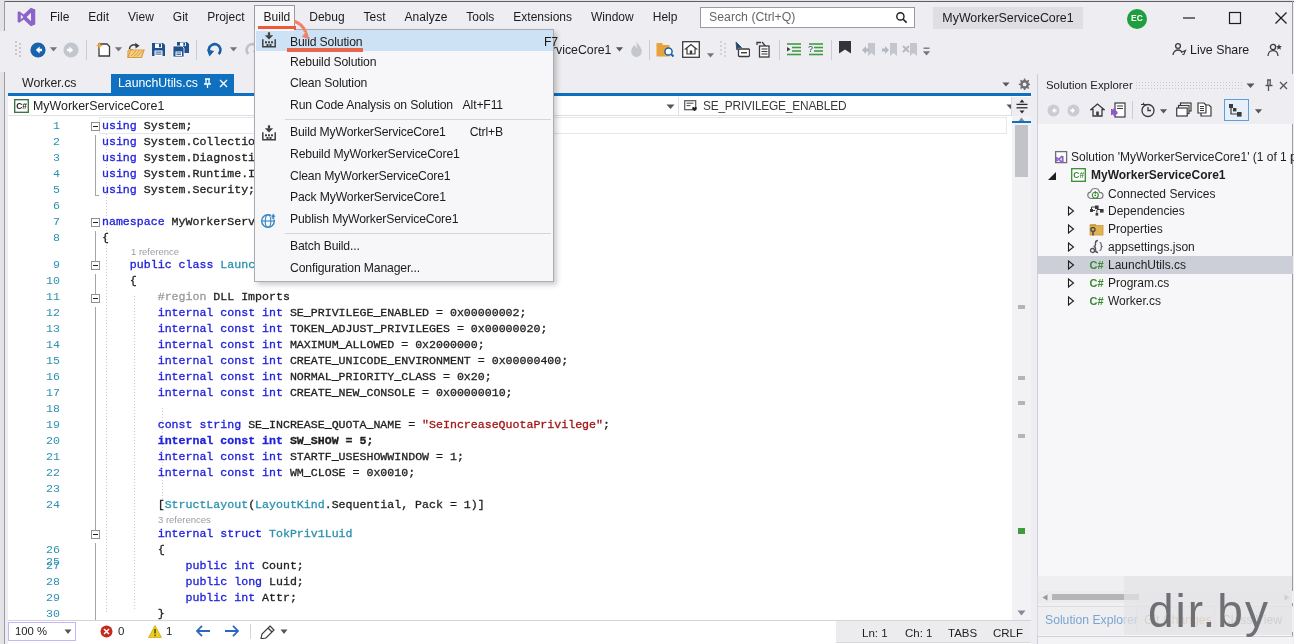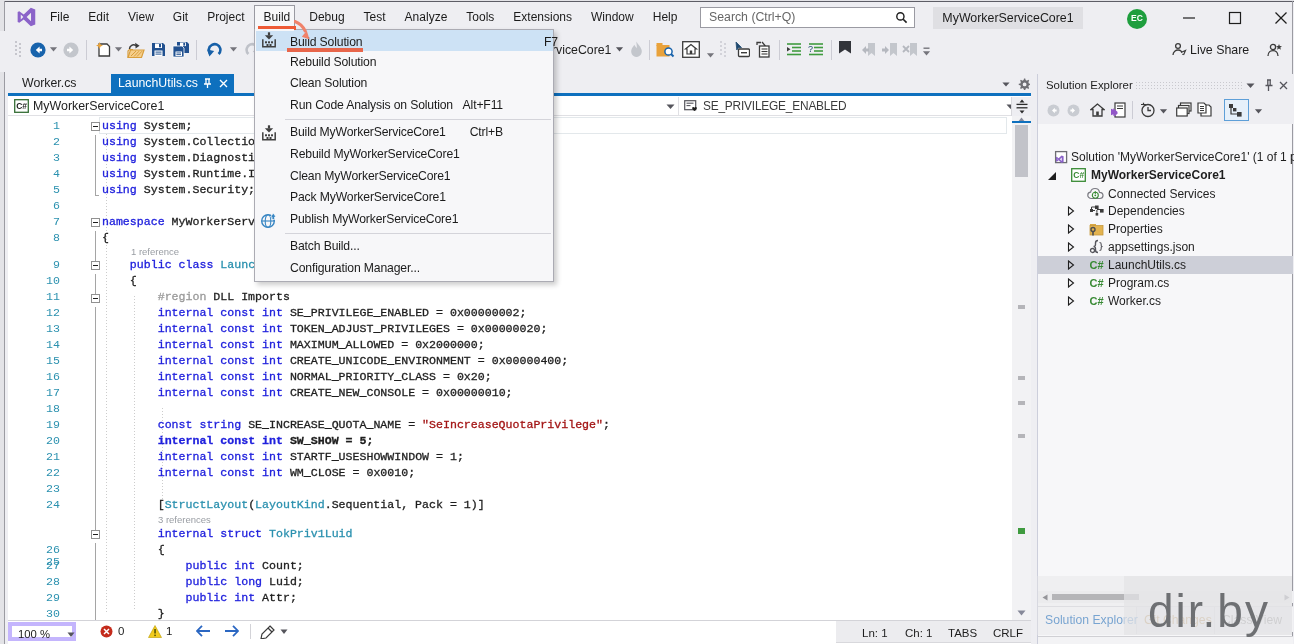--- a/index.html
+++ b/index.html
@@ -390,21 +390,21 @@
   <div class="abs" style="left:6px;top:260px;width:7px;height:4px;background:#B5B5B9;"></div>
   <div class="abs" style="left:6px;top:285px;width:7px;height:4px;background:#B5B5B9;"></div>
   <div class="abs" style="left:6px;top:318px;width:7px;height:4px;background:#B5B5B9;"></div>
   <div class="abs" style="left:6px;top:412px;width:7px;height:6px;background:#3f9b3f;"></div>
   <svg class="abs" style="left:5px;top:494px;" width="9" height="6" viewBox="0 0 9 6">
         <path d="M4.5,5.5 L8.5,0.5 H0.5 Z" fill="#868999"></path>
       </svg>
 </div>
 
 <div class="abs" style="left:8px;top:620px;width:1023px;height:24px;background:#ffffff;border-top:1px solid #D3D3D8;">
-  <div class="abs" style="left:0px;top:1px;width:68px;height:19px;background:#fff;border:4px solid #c4b5fd;">
+  <div class="abs" style="left:0px;top:1px;width:68px;height:19px;background:#fff;border:1px solid #c4b5fd;">
     <div class="abs" style="left:6px;top:0;height:17px;line-height:17px;font-size:11.3px;color:#1e1e1e;">100 %</div>
     <svg class="abs" style="left:55px;top:6px;" width="8" height="6" viewBox="0 0 8 6">
           <path d="M0.5,0.5 L4,5 L7.5,0.5 Z" fill="#55555c"></path>
         </svg>
   </div>
   <svg class="abs" style="left:92px;top:4px;" width="13" height="13" viewBox="0 0 13 13">
         <circle cx="6.5" cy="6.5" r="6" fill="#C42B1C"></circle>
         <path d="M4,4 L9,9 M9,4 L4,9" stroke="#fff" stroke-width="1.5"></path>
       </svg>
   <div class="abs" style="left:110px;top:2px;height:17px;line-height:17px;font-size:11.5px;color:#1e1e1e;">0</div>

